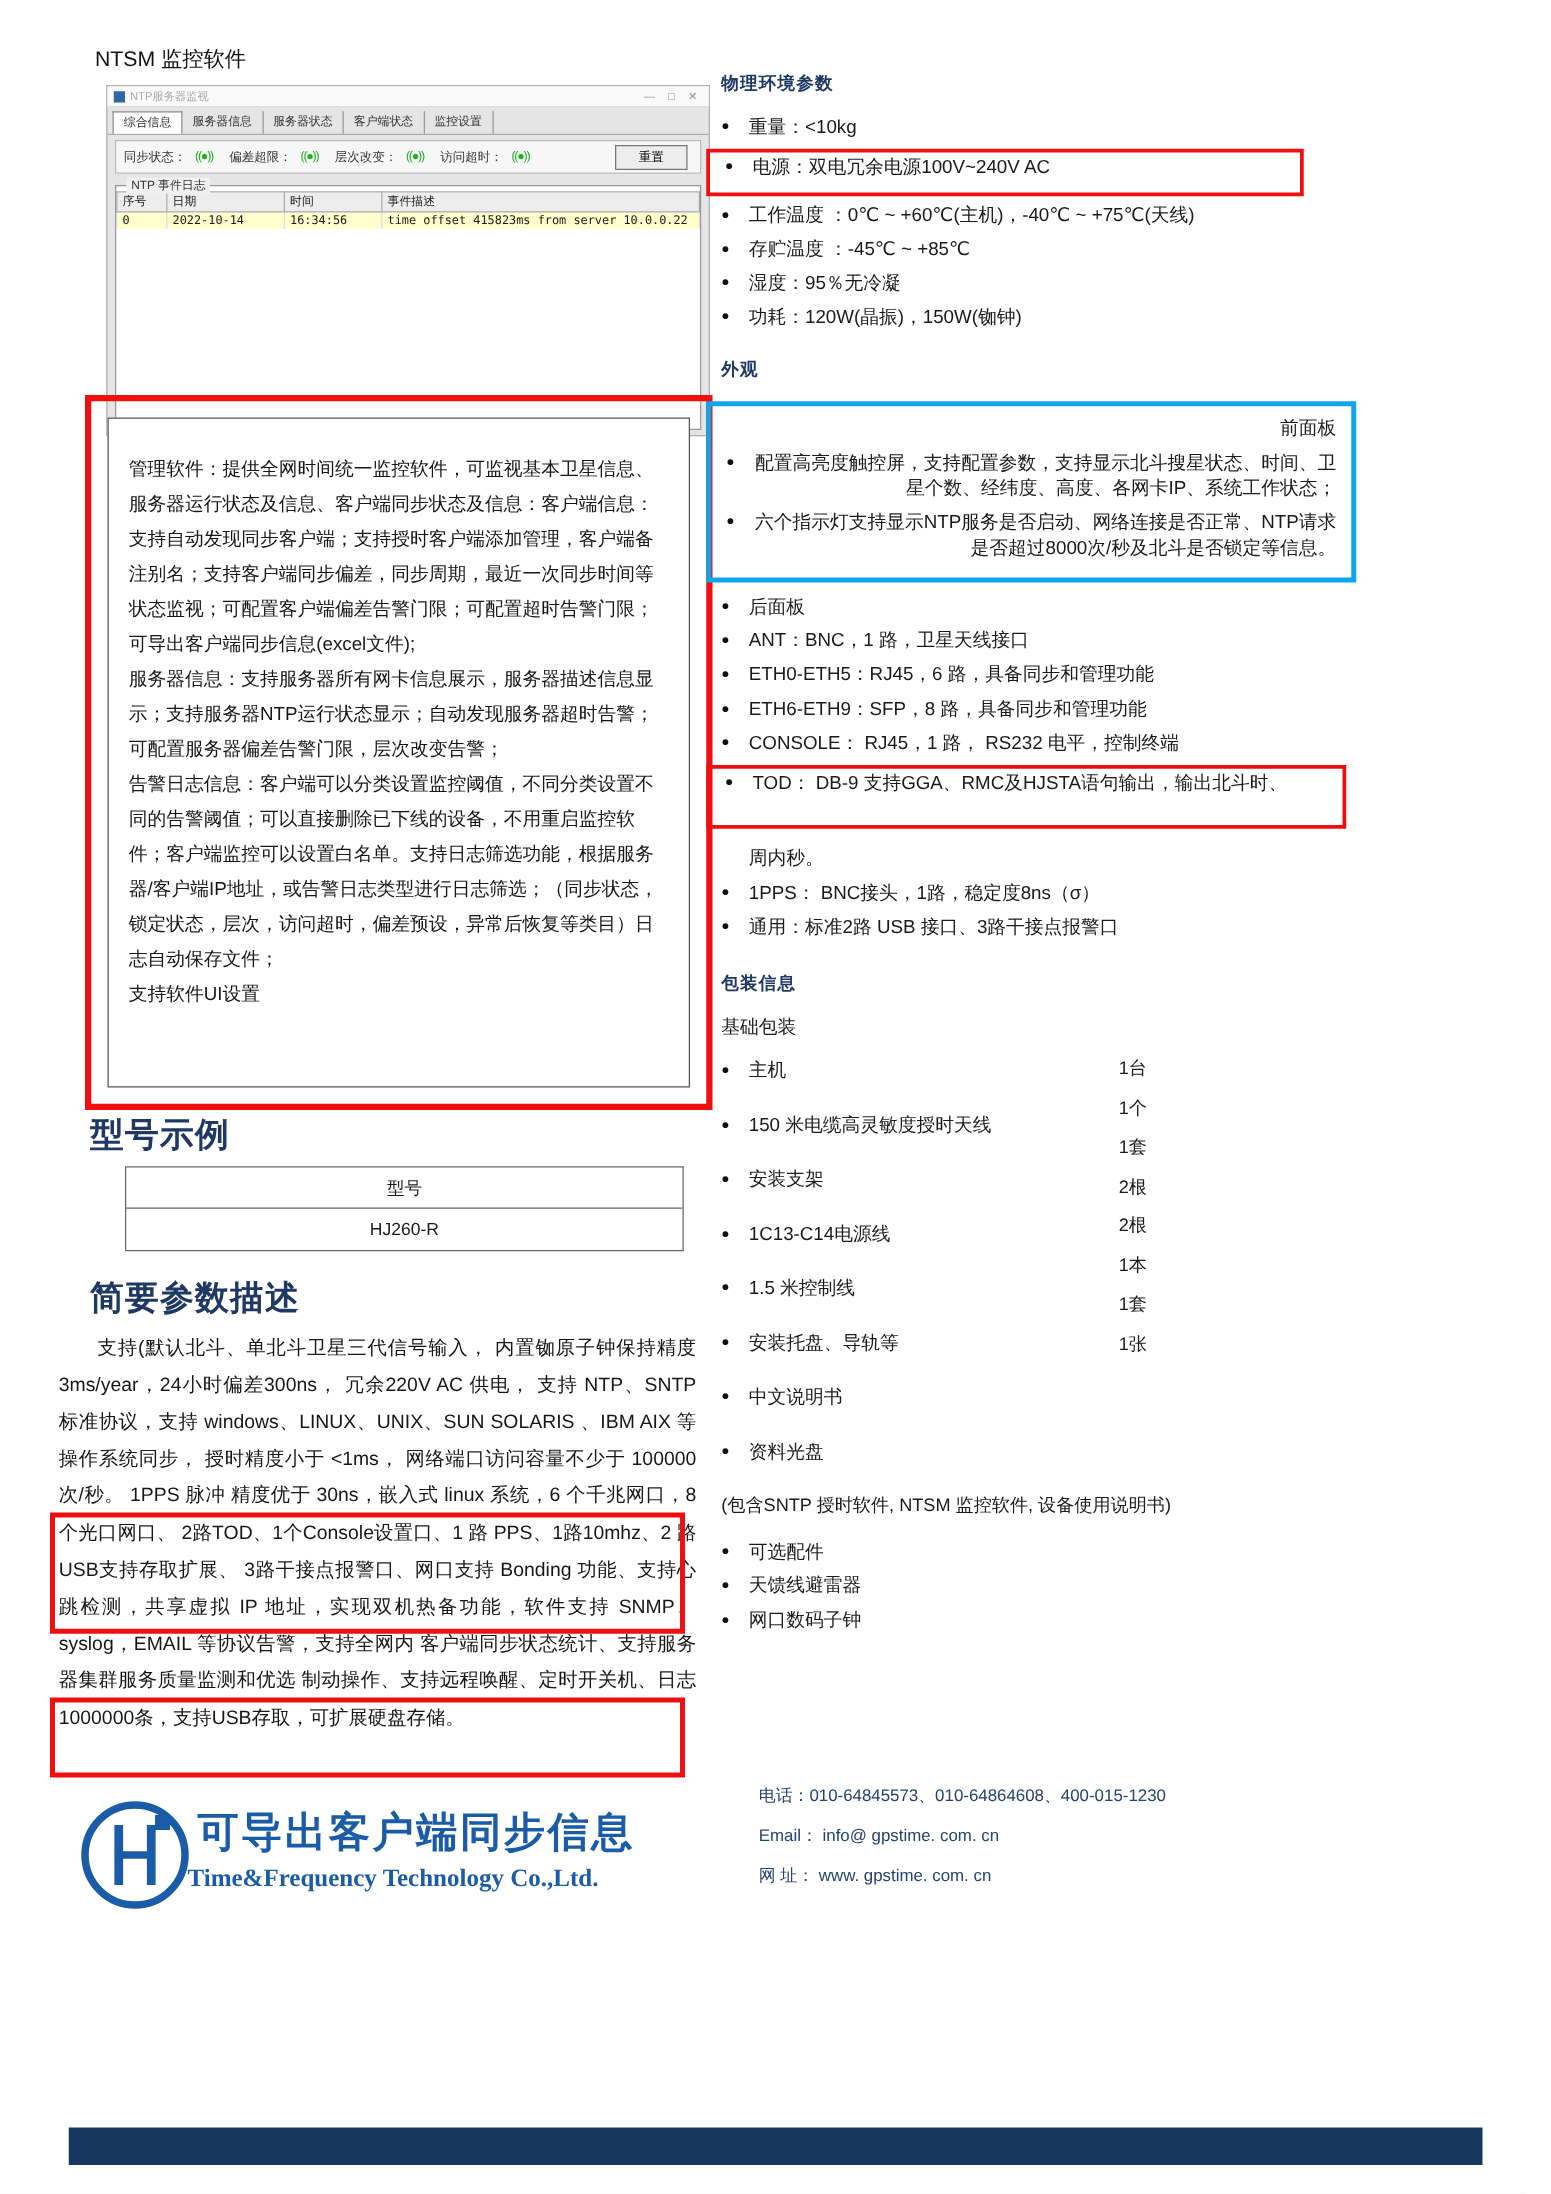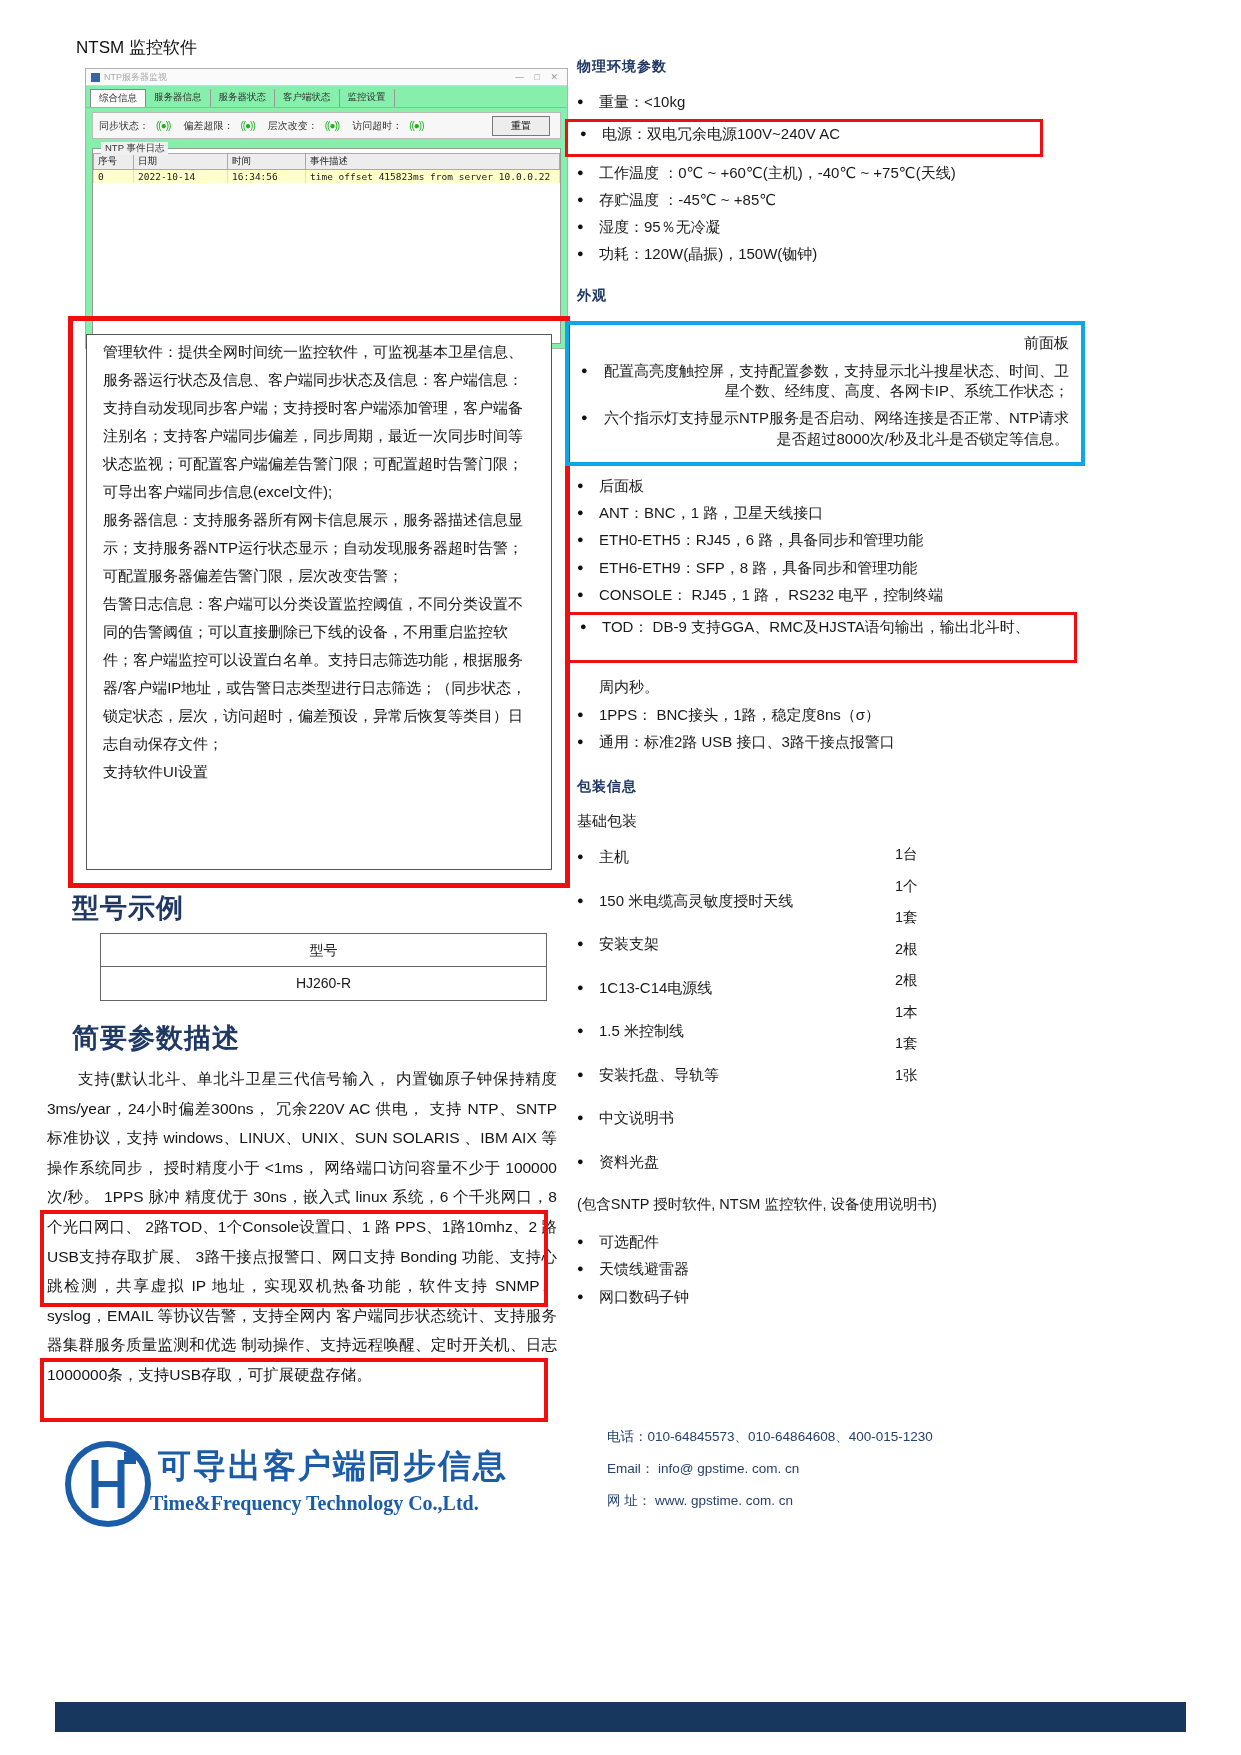--- a/index.html
+++ b/index.html
@@ -7,21 +7,21 @@
   .page {
     position:relative; width:1241px; height:1755px; background:#ffffff;
     font-family:"Liberation Sans","DejaVu Sans",sans-serif; color:#1a1a1a;
     margin:0 auto; overflow:hidden;
   }
   
   .left-title { position:absolute; left:76px; top:36px; font-size:17px; color:#111; }
 
   .app-window {
     position:absolute; left:85px; top:68px; width:483px; height:281px;
-    background:#86efac; border:1px solid #b0b0b0; font-size:10px;
+    background:#e5e5e5; border:1px solid #b0b0b0; font-size:10px;
   }
   .titlebar { height:17px; background:#fafafa; border-bottom:1px solid #d5d5d5;
     display:flex; align-items:center; padding:0 5px; color:#999; }
   .app-icon { width:9px; height:9px; background:#3465a4; display:inline-block; margin-right:4px; }
   .titlebar-text { font-size:9px; color:#aaa; }
   .win-controls { margin-left:auto; color:#999; font-size:9px; letter-spacing:4px; }
   .win-controls span { cursor:default; }
   .tabstrip { padding:3px 4px 0 4px; border-bottom:1px solid #aaa; display:flex; }
   .tab { font-size:9.5px; padding:2px 8px; border-right:1px solid #999; color:#333; }
   .tab.active { background:#fcfcfc; border:1px solid #888; border-bottom:none; }
@@ -38,21 +38,21 @@
     font-family:"DejaVu Sans Mono",monospace; font-size:9.5px; margin-top:4px; }
   .log-table th { border:1px solid #aaa; background:#ededed; font-weight:normal;
     text-align:left; padding:1px 4px; }
   .log-table td { border-left:1px solid #ddd; border-right:1px solid #ddd; padding:1px 4px; }
   .log-table tr.data { background:#ffffcc; }
   .cw0 { width:40px; } .cw1 { width:94px; } .cw2 { width:78px; }
 
   .redbox { border:5px solid #ef0f0f; }
   .mgmt-redbox { position:absolute; left:68px; top:316px; width:502px; height:572px; }
   .mgmt-inner { position:absolute; left:13px; right:13px; top:13px; bottom:13px;
-    border:1px solid #555; background:#fff; padding:3px 16px; overflow:hidden;
+    border:1px solid #555; background:#fff; padding:27px 16px; overflow:hidden;
     font-size:15px; line-height:28px; color:#161616; }
 
   .section-heading { position:absolute; font-size:27px; font-weight:bold; color:#1f3864; letter-spacing:1px; }
   .h-model { left:72px; top:890px; }
   .h-brief { left:72px; top:1020px; }
 
   .model-table { position:absolute; left:100px; top:933px; width:447px;
     border:1px solid #666; font-size:14px; text-align:center; background:#fff; }
   .model-th { height:33px; line-height:33px; border-bottom:1px solid #666; }
   .model-td { height:33px; line-height:33px; }

